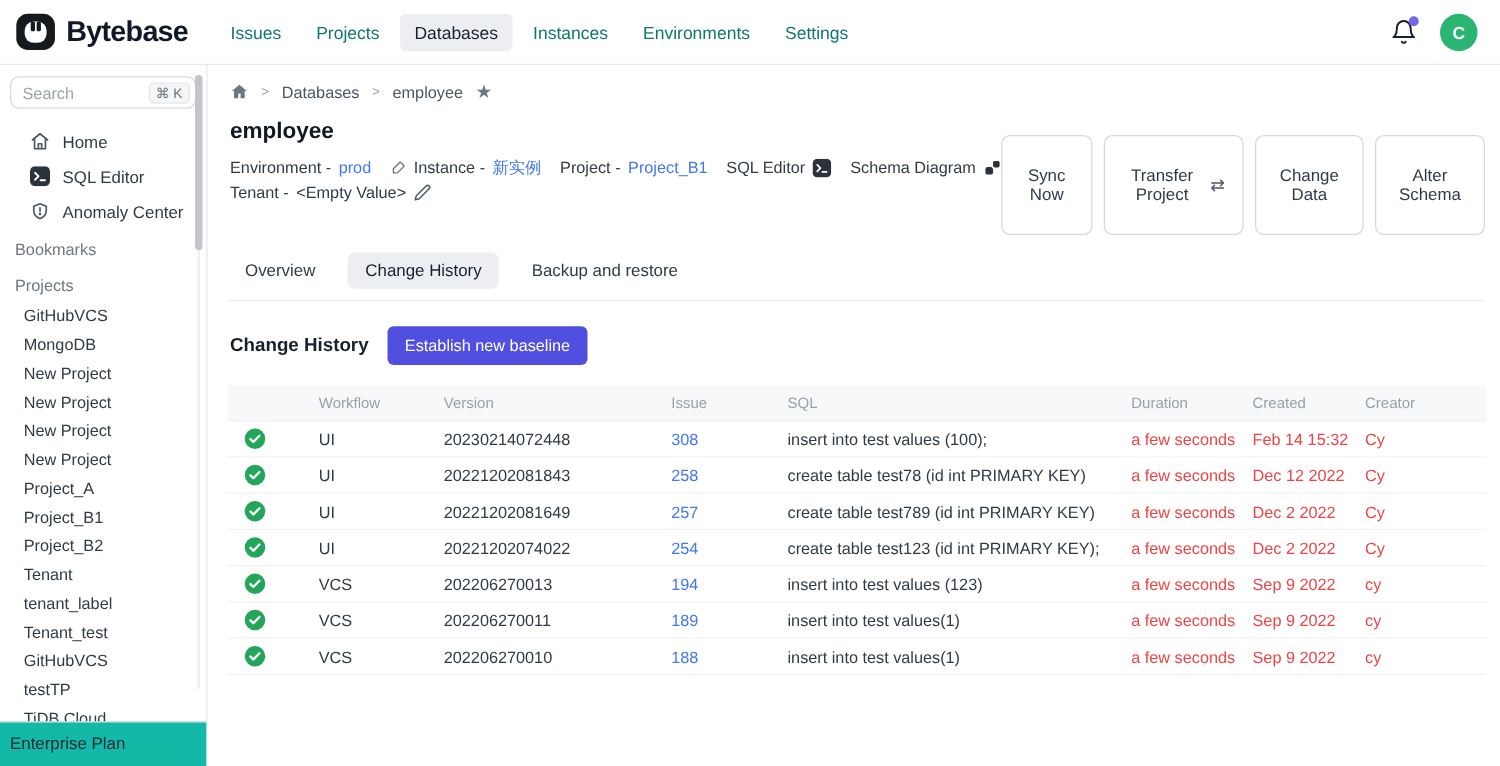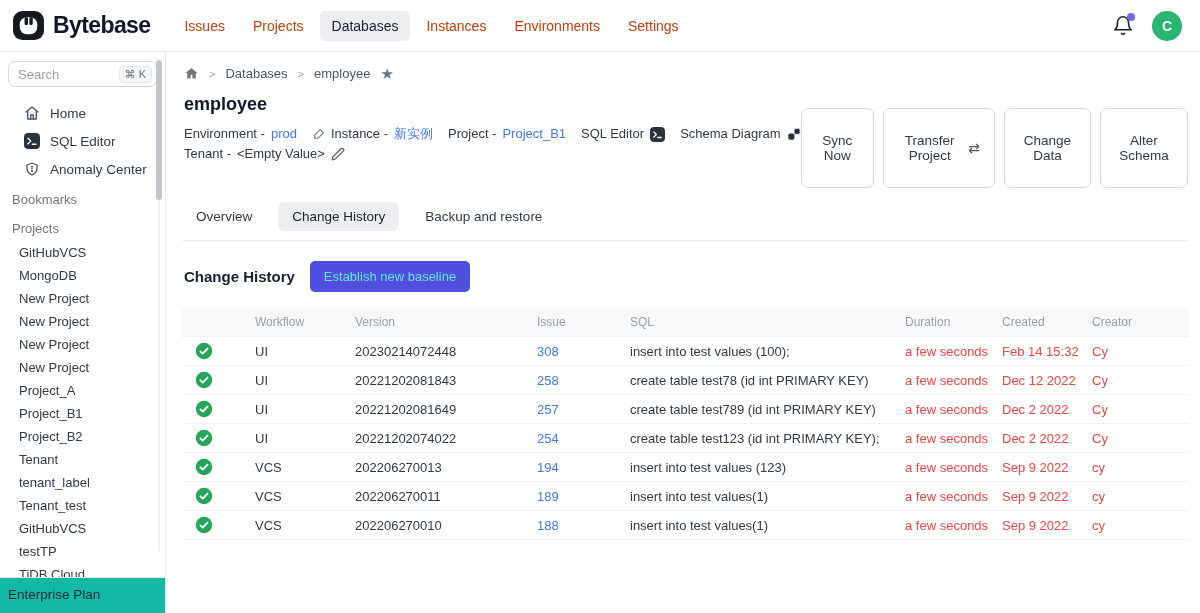--- a/index.html
+++ b/index.html
@@ -6,21 +6,21 @@
   html,body { width:1200px; height:613px; overflow:hidden; background:#fff;
     font-family:"Liberation Sans","DejaVu Sans",sans-serif; color:#303a46; }
   .app { width:1200px; height:613px; position:relative; background:#fff; }
 
   
   .topbar { height:52px; display:flex; align-items:center; padding:0 18px 0 12px;
     border-bottom:1px solid #e7e9ec; }
   .logo { display:flex; align-items:center; gap:8px; cursor:pointer; }
   .logo-text { font-size:23px; font-weight:800; color:#101828; letter-spacing:-0.6px; }
   .nav-items { display:flex; margin-left:22px; gap:4px; }
-  .nav-item { font-size:14px; color:#c2410c; padding:7px 12px; border-radius:5px; cursor:pointer; }
+  .nav-item { font-size:14px; color:#0f766e; padding:7px 12px; border-radius:5px; cursor:pointer; }
   .nav-item.active { background:#eceef1; color:#17212b; }
   .topbar-right { margin-left:auto; display:flex; align-items:center; gap:18px; }
   .bell-wrap { position:relative; width:22px; height:22px; }
   .bell-dot { position:absolute; top:-2px; right:-1px; width:8px; height:8px;
     border-radius:50%; background:#7468e8; }
   .avatar { width:30px; height:30px; border-radius:50%; background:#2ab672; color:#fff;
     font-size:14px; font-weight:700; display:flex; align-items:center; justify-content:center; }
 
   
   .body { display:flex; height:561px; }
@@ -69,21 +69,21 @@
   .transfer-glyph { font-size:14px; color:#4b5563; line-height:1; }
 
   
   .tabs { display:flex; gap:12px; margin-top:14px; padding:0 0 9px 0; border-bottom:1px solid #eceef1; }
   .tab { font-size:13.5px; color:#303a46; padding:7px 14px; border-radius:6px; cursor:pointer; }
   .tab.active { background:#eceef1; color:#17212b; }
 
   
   .section-head { display:flex; align-items:center; gap:15px; margin-top:20px; padding-left:2px; }
   .section-title { font-size:15px; font-weight:700; color:#17212b; }
-  .btn-primary { background:#514fe0; color:#5eead4; border:none; border-radius:5px; font-size:13px;
+  .btn-primary { background:#514fe0; color:#ffffff; border:none; border-radius:5px; font-size:13px;
     padding:8px 14px; cursor:pointer; font-family:inherit; font-weight:500; }
 
   .table { margin-top:16px; width:1007px; }
   .thead, .trow { display:grid;
     grid-template-columns:73px 100px 182px 93px 275px 97px 90px auto;
     align-items:center; height:29px; }
   .thead { background:#f7f8fa; color:#98a1ab; font-size:12px; border-bottom:1px solid #eef0f2; }
   .trow { border-bottom:1px solid #f1f2f4; font-size:13px; color:#303a46; cursor:pointer; }
   .c-status { padding-left:13px; display:flex; align-items:center; }
   .c-issue a { color:#4277f2; font-weight:500; text-decoration:none; }

